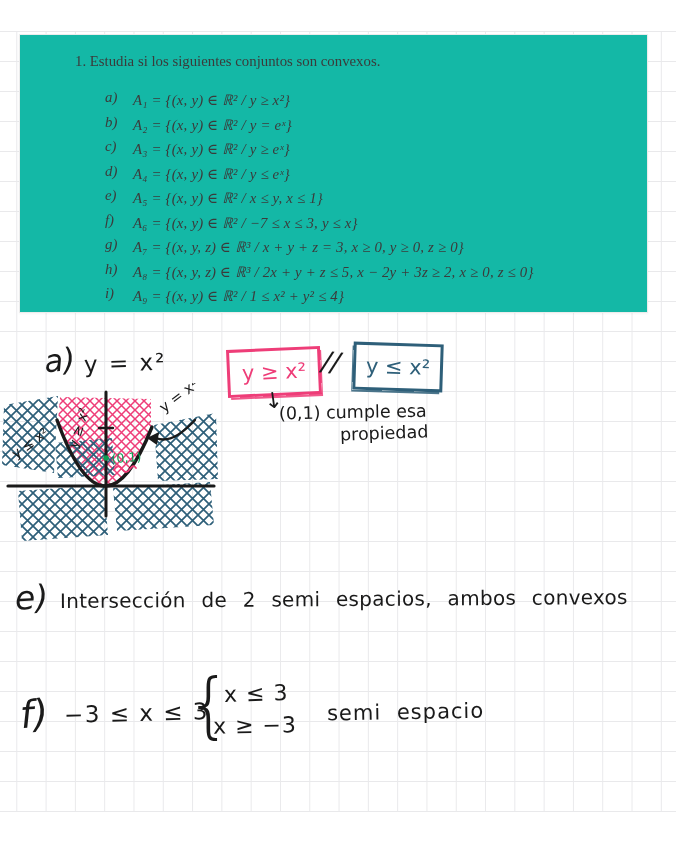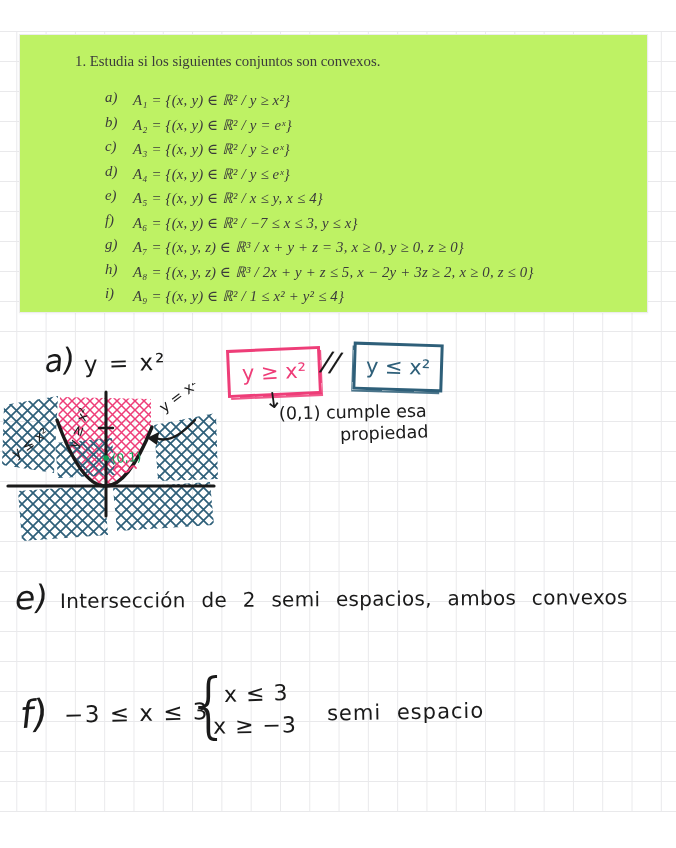--- a/index.html
+++ b/index.html
@@ -13,21 +13,21 @@
     background-color:#ffffff;
     background-image:
       linear-gradient(to right,#e9e9eb 1px,transparent 1px),
       linear-gradient(to bottom,#e9e9eb 1px,transparent 1px);
     background-size:29.3px 30px;
     background-position:-13px 0;
   }
   
   .panel{
     position:absolute;left:19px;top:34px;width:627px;height:277px;
-    background:#bef264;border:1px solid #ececec;
+    background:#14b8a6;border:1px solid #ececec;
     box-shadow:0 1px 2px rgba(0,0,0,.04);
     font-family:"Liberation Serif","DejaVu Serif",serif;color:#3b3b3b;
   }
   .ex-title{position:absolute;left:55px;top:18px;font-size:14.8px;font-style:normal;}
   .ex-row{position:absolute;left:0;width:620px;height:24px;font-size:14.8px;}
   .ex-label{position:absolute;left:85px;font-style:italic;}
   .ex-text{position:absolute;left:113px;font-style:italic;letter-spacing:.2px;}
   
   .hw{position:absolute;color:#1a1a1a;font-family:"DejaVu Sans",sans-serif;white-space:nowrap;}
   .hw-label{font-style:italic;}
@@ -59,21 +59,21 @@
   <div class="ex-row" style="top:103px">
       <span class="ex-label">c)</span>
       <span class="ex-text">A₃ = {(x, y) ∈ ℝ² / y ≥ eˣ}</span>
     </div>
   <div class="ex-row" style="top:127.5px">
       <span class="ex-label">d)</span>
       <span class="ex-text">A₄ = {(x, y) ∈ ℝ² / y ≤ eˣ}</span>
     </div>
   <div class="ex-row" style="top:152px">
       <span class="ex-label">e)</span>
-      <span class="ex-text">A₅ = {(x, y) ∈ ℝ² / x ≤ y, x ≤ 4}</span>
+      <span class="ex-text">A₅ = {(x, y) ∈ ℝ² / x ≤ y, x ≤ 1}</span>
     </div>
   <div class="ex-row" style="top:176.5px">
       <span class="ex-label">f)</span>
       <span class="ex-text">A₆ = {(x, y) ∈ ℝ² / −7 ≤ x ≤ 3,  y ≤ x}</span>
     </div>
   <div class="ex-row" style="top:201px">
       <span class="ex-label">g)</span>
       <span class="ex-text">A₇ = {(x, y, z) ∈ ℝ³ / x + y + z = 3, x ≥ 0, y ≥ 0, z ≥ 0}</span>
     </div>
   <div class="ex-row" style="top:225.5px">

